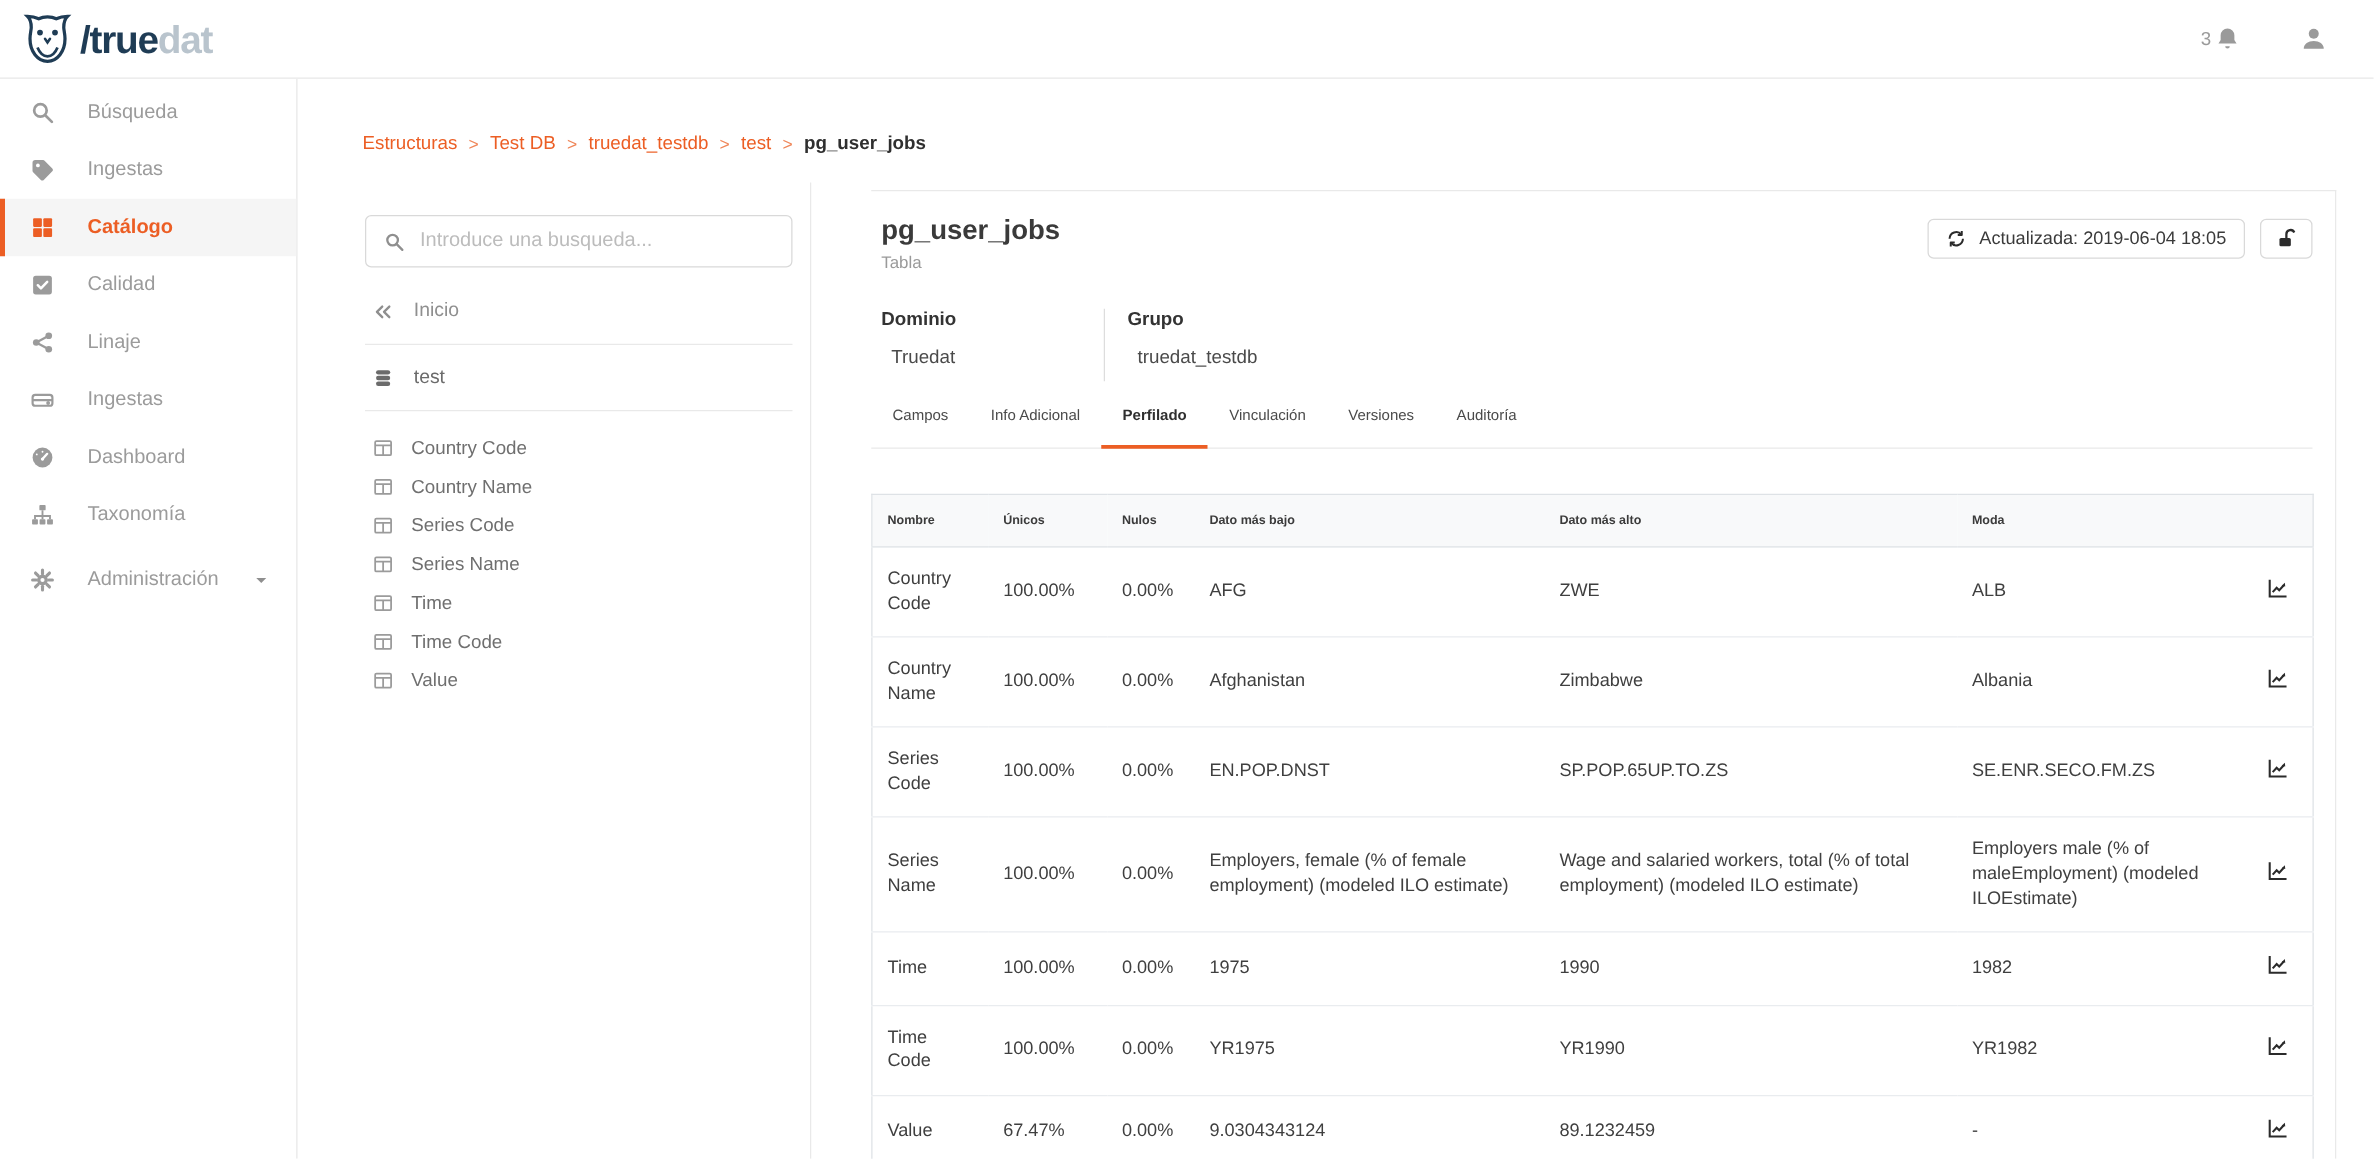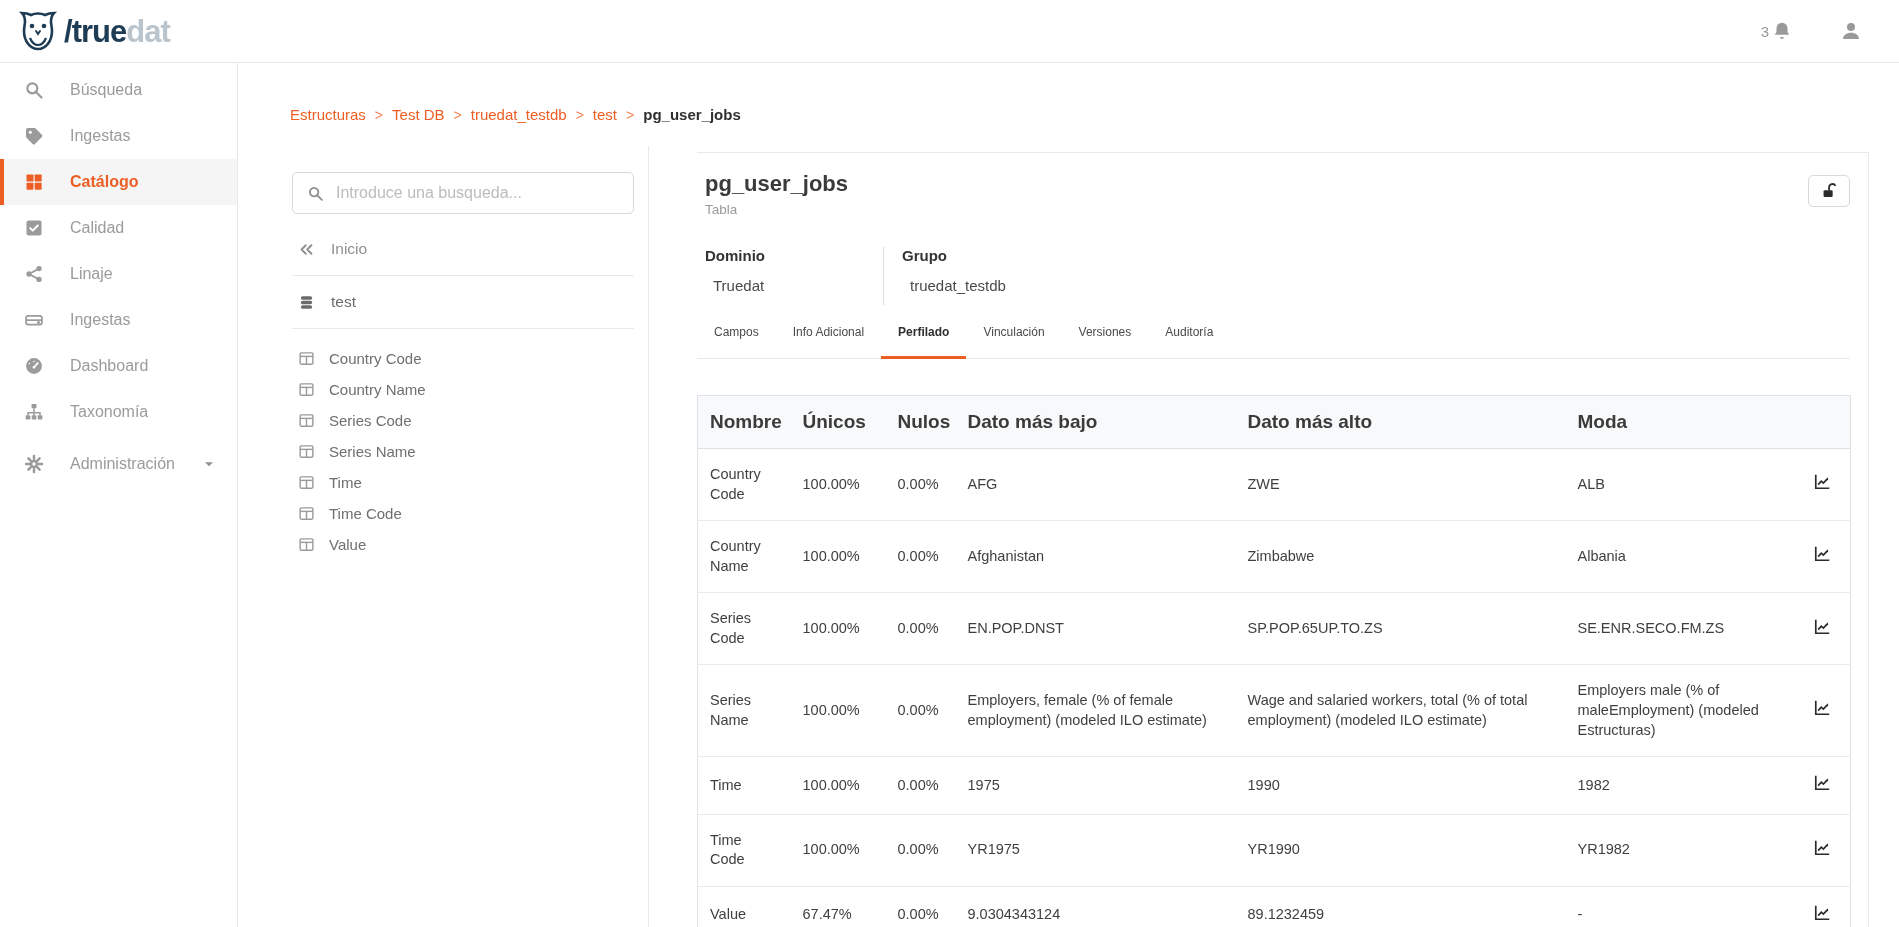--- a/index.html
+++ b/index.html
@@ -72,21 +72,21 @@
   .meta-value { font-size:15px; color:#4a4a4a; margin-top:13px; padding-left:8px; }
 
   .tabs { margin-top:16px; width:1153px; display:flex; border-bottom:1px solid #e9e9e9; height:38px; }
   .tab { padding:0 17px; font-size:12px; color:#4a4a4a; display:flex; align-items:flex-start; padding-top:4px;
          cursor:pointer; position:relative; }
   .tab.active { font-weight:700; color:#2f2f2f; }
   .tab.active::after { content:""; position:absolute; left:0; right:0; bottom:-1px; height:3px; background:#ec5e24; }
 
   table.profile { margin-top:36px; width:1153px; border-collapse:collapse; table-layout:fixed;
                   border:1px solid #dee2e6; }
-  table.profile thead th { background:#f8f9fa; text-align:left; font-size:19px; font-weight:700;
+  table.profile thead th { background:#f8f9fa; text-align:left; font-size:10px; font-weight:700;
                            color:#3b3b3b; padding:15px 12px; border-bottom:1px solid #dee2e6; }
   table.profile tbody td { font-size:14.5px; color:#3f3f3f; padding:16px 12px; vertical-align:middle;
                            line-height:1.35; border-top:1px solid #e9ecef; word-wrap:break-word; }
   table.profile tbody tr:first-child td { border-top:none; }
   td.cell-name { color:#6298cb; cursor:pointer; }
   td.cell-icon { text-align:center; color:#2b2b2b; }
   .chart-btn { cursor:pointer; display:inline-flex; }
 </style>
 </head>
 <body>
@@ -355,20 +355,31 @@
 </div>
 
 <div class="main">
 
   <div class="title-block">
     <div class="page-title">pg_user_jobs</div>
     <div class="page-subtitle">Tabla</div>
   </div>
 
   <div class="head-actions">
+    <button class="btn">
+      <span class="icon">
+        <svg width="16" height="16" viewBox="0 0 24 24" fill="none" stroke="#2b2b2b" stroke-width="2.4">
+          <path d="M20 12a8 8 0 0 1-14.2 5"></path>
+          <path d="M4 12a8 8 0 0 1 14.2-5"></path>
+          <path d="M18.6 2.6v4.8h-4.8" stroke-linejoin="round"></path>
+          <path d="M5.4 21.4v-4.8h4.8" stroke-linejoin="round"></path>
+        </svg>
+      </span>
+      <span>Actualizada: 2019-06-04 18:05</span>
+    </button>
     <button class="btn btn-icononly">
       <span class="icon">
         <svg width="19" height="19" viewBox="0 0 24 24">
           <rect x="4.5" y="10.5" width="11.5" height="8.5" rx="1.6" fill="#2b2b2b"></rect>
           <path d="M11.5 10.5V6.8a4.2 4.2 0 0 1 8-1.8" fill="none" stroke="#2b2b2b" stroke-width="2.3"></path>
         </svg>
       </span>
     </button>
   </div>
 
@@ -458,21 +469,21 @@
                 <path d="M18.8 6.6l.4 3.7-3.6-.6z" fill="#2b2b2b" stroke="none"></path>
               </svg>
             </span></td>
       </tr>
       <tr>
         <td class="cell-name">Series Name</td>
         <td>100.00%</td>
         <td>0.00%</td>
         <td>Employers, female (% of female employment) (modeled ILO estimate)</td>
         <td>Wage and salaried workers, total (% of total employment) (modeled ILO estimate)</td>
-        <td>Employers male (% of maleEmployment) (modeled Estructuras)</td>
+        <td>Employers male (% of maleEmployment) (modeled ILOEstimate)</td>
         <td class="cell-icon"><span class="chart-btn">
               <svg width="19" height="19" viewBox="0 0 24 24" fill="none" stroke="#2b2b2b" stroke-width="2.1">
                 <path d="M3.5 3.5v17h17"></path>
                 <path d="M6.5 16l4-4.4 2.6 2.5 4.4-4.8"></path>
                 <path d="M18.8 6.6l.4 3.7-3.6-.6z" fill="#2b2b2b" stroke="none"></path>
               </svg>
             </span></td>
       </tr>
       <tr>
         <td class="cell-name">Time</td>

